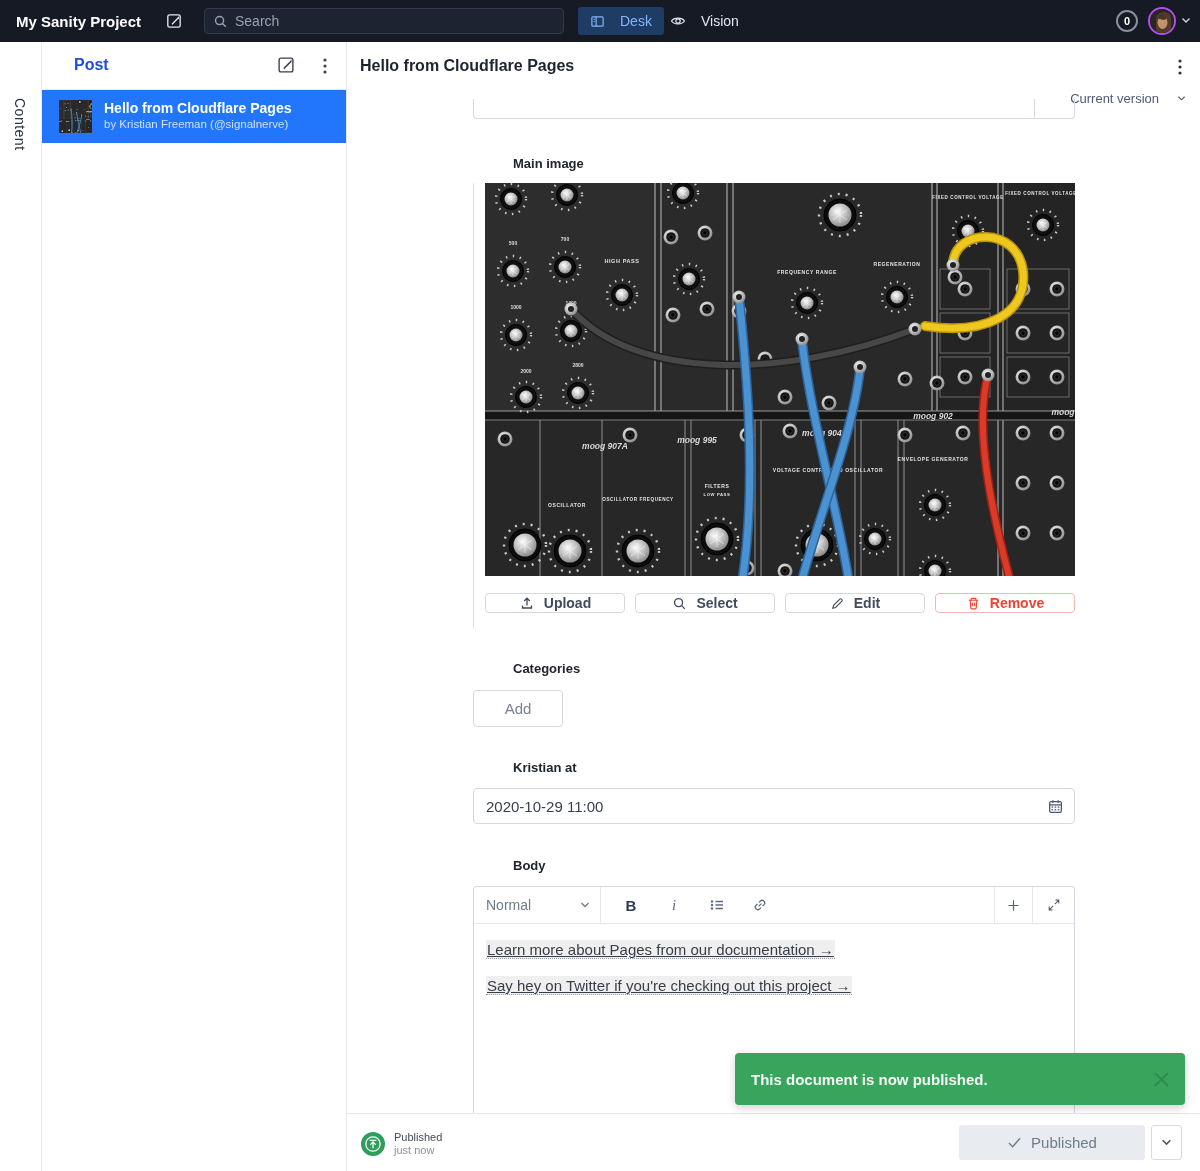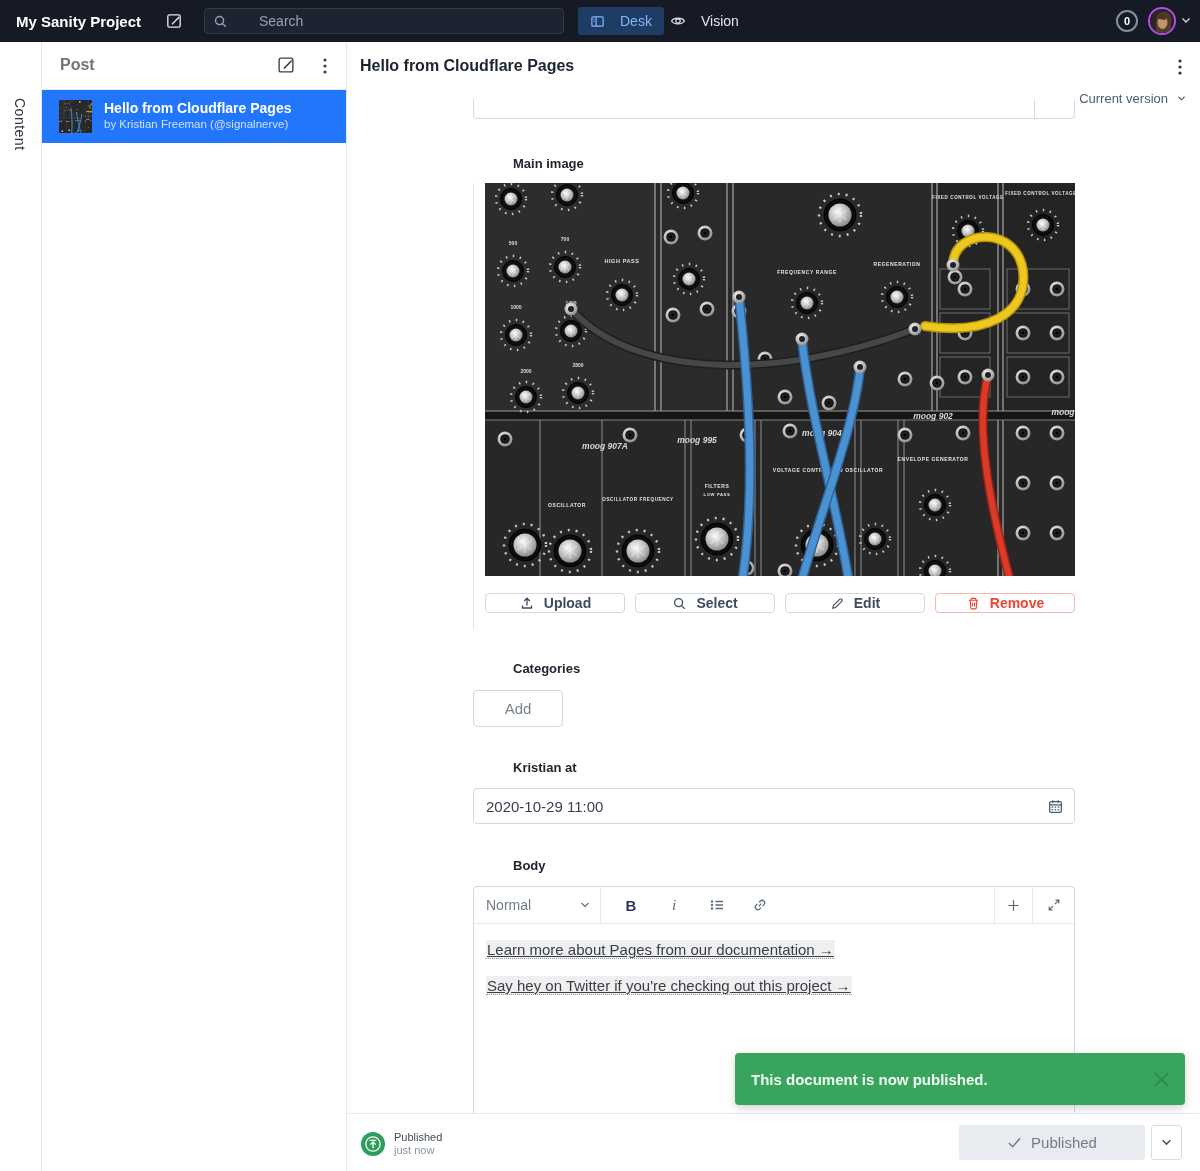--- a/index.html
+++ b/index.html
@@ -4,50 +4,50 @@
 <style>
   * { margin:0; padding:0; box-sizing:border-box; }
   html,body { background:#fff; }
   body { font-family:"Liberation Sans", sans-serif; }
   .app { position:relative; width:1200px; height:1171px; overflow:hidden; background:#fff; }
 
   
   .navbar { position:absolute; left:0; top:0; width:1200px; height:42px; background:#161a25; display:flex; align-items:center; }
   .nav-title { position:absolute; left:16px; top:0; height:42px; display:flex; align-items:center; color:#fff; font-size:15px; font-weight:700; }
   .nav-compose { position:absolute; left:163px; top:10px; width:22px; height:22px; color:#e4e8ef; display:flex; align-items:center; justify-content:center; cursor:pointer; }
-  .nav-search { position:absolute; left:204px; top:8px; width:360px; height:26px; background:#1d2330; border:1px solid #313a4d; border-radius:4px; display:flex; align-items:center; padding:0 8px; color:#98a1b3;gap:24px; }
+  .nav-search { position:absolute; left:204px; top:8px; width:360px; height:26px; background:#1d2330; border:1px solid #313a4d; border-radius:4px; display:flex; align-items:center; padding:0 8px; color:#98a1b3; }
   .nav-search input { background:transparent; border:none; outline:none; color:#cdd3dd; font-size:14px; margin-left:7px; width:300px; font-family:"Liberation Sans",sans-serif; }
   .nav-search input::placeholder { color:#98a1b3; }
   .nav-tab { position:absolute; top:7px; height:28px; border-radius:3px; display:flex; align-items:center; gap:15px; padding:0 12px; font-size:14px; cursor:pointer; }
   .tab-desk { left:578px; background:#1e3c64; color:#84b4f9; font-weight:500; }
   .tab-vision { left:658px; color:#e2e6ec; }
   .nav-badge { position:absolute; left:1116px; top:10px; width:22px; height:22px; border:2px solid #87909f; border-radius:50%; color:#fff; font-size:11px; font-weight:700; display:flex; align-items:center; justify-content:center; cursor:pointer; }
   .nav-avatar { position:absolute; left:1148px; top:7px; width:28px; height:28px; border-radius:50%; border:2px solid #b44cf0; overflow:hidden; cursor:pointer; background:#241f1e; }
   .nav-avatar-caret { position:absolute; left:1181px; top:16px; color:#cfd5de; }
 
   
   .rail { position:absolute; left:0; top:42px; width:42px; height:1129px; background:#fff; border-right:1px solid #e4e7eb; }
   .rail-label { position:absolute; left:12px; top:56px; writing-mode:vertical-rl; font-size:14px; color:#2c3440; letter-spacing:.5px; }
 
   
   .pane { position:absolute; left:42px; top:42px; width:305px; height:1129px; background:#fff; border-right:1px solid #e4e7eb; }
   .pane-header { position:absolute; left:0; top:0; width:100%; height:48px; border-bottom:1px solid #e7eaee; }
-  .pane-title { position:absolute; left:18px; top:14px; font-size:16px; font-weight:600; color:#737373; }
+  .pane-title { position:absolute; left:32px; top:14px; font-size:16px; font-weight:600; color:#1d4ed8; }
   .pane-compose { position:absolute; left:234px; top:13px; width:22px; height:22px; color:#39424f; cursor:pointer; }
   .pane-kebab { position:absolute; left:272px; top:13px; width:22px; height:22px; color:#39424f; cursor:pointer; display:flex; align-items:center; justify-content:center; }
   .pane-item { position:absolute; left:0; top:48px; width:100%; height:53px; background:#2276fc; cursor:pointer; }
   .pane-thumb { position:absolute; left:17px; top:10px; width:33px; height:33px; border-radius:2px; overflow:hidden; background:#222; }
   .pane-item-title { position:absolute; left:62px; top:10px; font-size:14px; font-weight:600; color:#fff; white-space:nowrap; }
   .pane-item-sub { position:absolute; left:62px; top:28px; font-size:11.5px; color:#cfe0fd; white-space:nowrap; }
 
   
   .main { position:absolute; left:347px; top:42px; width:853px; height:1129px; background:#fff; }
   .doc-title { position:absolute; left:360px; top:57px; font-size:16px; font-weight:600; color:#1b2430; }
   .doc-kebab { position:absolute; left:1170px; top:56px; width:20px; height:22px; color:#2c3440; cursor:pointer; display:flex; align-items:center; justify-content:center; }
-  .version-row { position:absolute; right:14px; top:91px; display:flex; align-items:center; gap:9px; color:#4c5a74; font-size:13px; cursor:pointer; }
+  .version-row { position:absolute; right:14px; top:91px; display:flex; align-items:center; gap:18px; color:#4c5a74; font-size:13px; cursor:pointer; }
   .sliver { position:absolute; left:473px; top:99px; width:602px; height:20px; border-left:1px solid #d6dbe2; border-right:1px solid #d6dbe2; border-bottom:1px solid #d6dbe2; border-radius:0 0 4px 4px; }
   .sliver-cell { position:absolute; right:0; top:0; width:40px; height:100%; border-left:1px solid #d6dbe2; }
   .field-label { position:absolute; font-size:13px; font-weight:600; color:#20252e;margin-left:40px; }
   .lbl-mainimage { left:473px; top:156px; }
   .indent-line { position:absolute; left:473px; top:183px; height:446px; width:0; border-left:1px solid #dfe3e8; }
   .photo { position:absolute; left:485px; top:183px; width:590px; height:393px; cursor:pointer; }
   .img-buttons { position:absolute; left:485px; top:593px; width:590px; display:flex; gap:10px; }
   .btn { height:20px; background:#fff; border:1px solid #d4d9e0; border-radius:4px; display:flex; align-items:center; justify-content:center; gap:9px; font-size:14px; font-weight:700; color:#414b5e; cursor:pointer; font-family:"Liberation Sans",sans-serif; }
   .img-buttons .btn { flex:1; }
   .btn-danger { color:#ef4434; border-color:#f3b6ae; }

